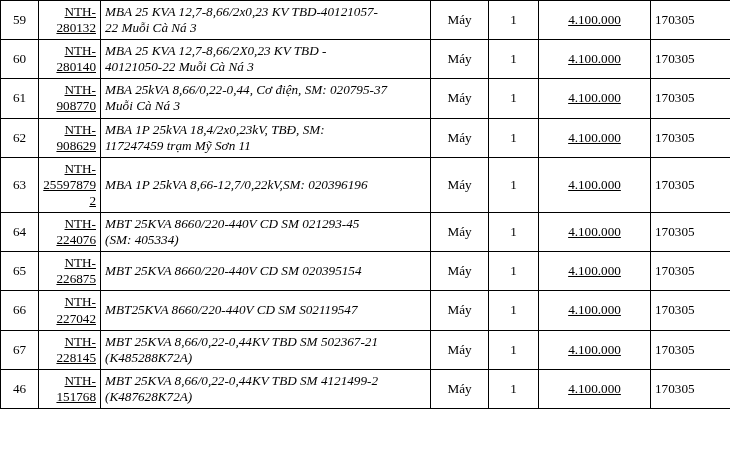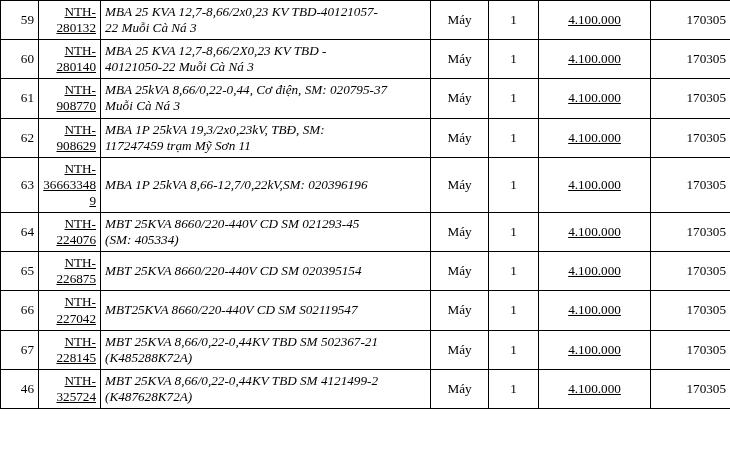--- a/index.html
+++ b/index.html
@@ -36,27 +36,27 @@
   }
   
   col.c-index { width: 38px; }
   col.c-code  { width: 62px; }
   col.c-desc  { width: 330px; }
   col.c-unit  { width: 58px; }
   col.c-qty   { width: 50px; }
   col.c-price { width: 112px; }
   col.c-acct  { width: 80px; }
 
-  .cell-index { text-align: right; }
+  .cell-index { text-align: center; }
   .cell-code  { text-align: right; text-decoration: underline; }
   .cell-desc  { text-align: left; padding-left: 5px; }
   .cell-unit  { text-align: center; }
   .cell-qty   { text-align: center; }
   .cell-price { text-align: center; text-decoration: underline; }
-  .cell-acct  { text-align: right; }
+  .cell-acct  { text-align: left; }
 
   .code-line { display: block; }
   .desc-line { display: block; font-style: italic; }
 </style>
 </head>
 <body>
 
 <div class="sheet">
   <table class="asset-table">
     <colgroup>
@@ -146,21 +146,21 @@
       </tr>
       <tr>
         <td class="cell-index">
           <span>62</span>
         </td>
         <td class="cell-code">
           <span class="code-line">NTH-</span>
           <span class="code-line">908629</span>
         </td>
         <td class="cell-desc">
-          <span class="desc-line">MBA 1P 25kVA 19,3/2x0,23kV, TBĐ, SM:</span>
+          <span class="desc-line">MBA 1P 25kVA 18,4/2x0,23kV, TBĐ, SM:</span>
           <span class="desc-line">117247459 trạm Mỹ Sơn 11</span>
         </td>
         <td class="cell-unit">
           <span>Máy</span>
         </td>
         <td class="cell-qty">
           <span>1</span>
         </td>
         <td class="cell-price">
           <span>4.100.000</span>
@@ -168,21 +168,21 @@
         <td class="cell-acct">
           <span>170305</span>
         </td>
       </tr>
       <tr>
         <td class="cell-index">
           <span>63</span>
         </td>
         <td class="cell-code">
           <span class="code-line">NTH-</span>
-          <span class="code-line">366633489</span>
+          <span class="code-line">255978792</span>
         </td>
         <td class="cell-desc">
           <span class="desc-line">MBA 1P 25kVA 8,66-12,7/0,22kV,SM: 020396196</span>
         </td>
         <td class="cell-unit">
           <span>Máy</span>
         </td>
         <td class="cell-qty">
           <span>1</span>
         </td>
@@ -290,21 +290,21 @@
         <td class="cell-acct">
           <span>170305</span>
         </td>
       </tr>
       <tr>
         <td class="cell-index">
           <span>46</span>
         </td>
         <td class="cell-code">
           <span class="code-line">NTH-</span>
-          <span class="code-line">325724</span>
+          <span class="code-line">151768</span>
         </td>
         <td class="cell-desc">
           <span class="desc-line">MBT 25KVA 8,66/0,22-0,44KV TBD SM 4121499-2</span>
           <span class="desc-line">(K487628K72A)</span>
         </td>
         <td class="cell-unit">
           <span>Máy</span>
         </td>
         <td class="cell-qty">
           <span>1</span>

